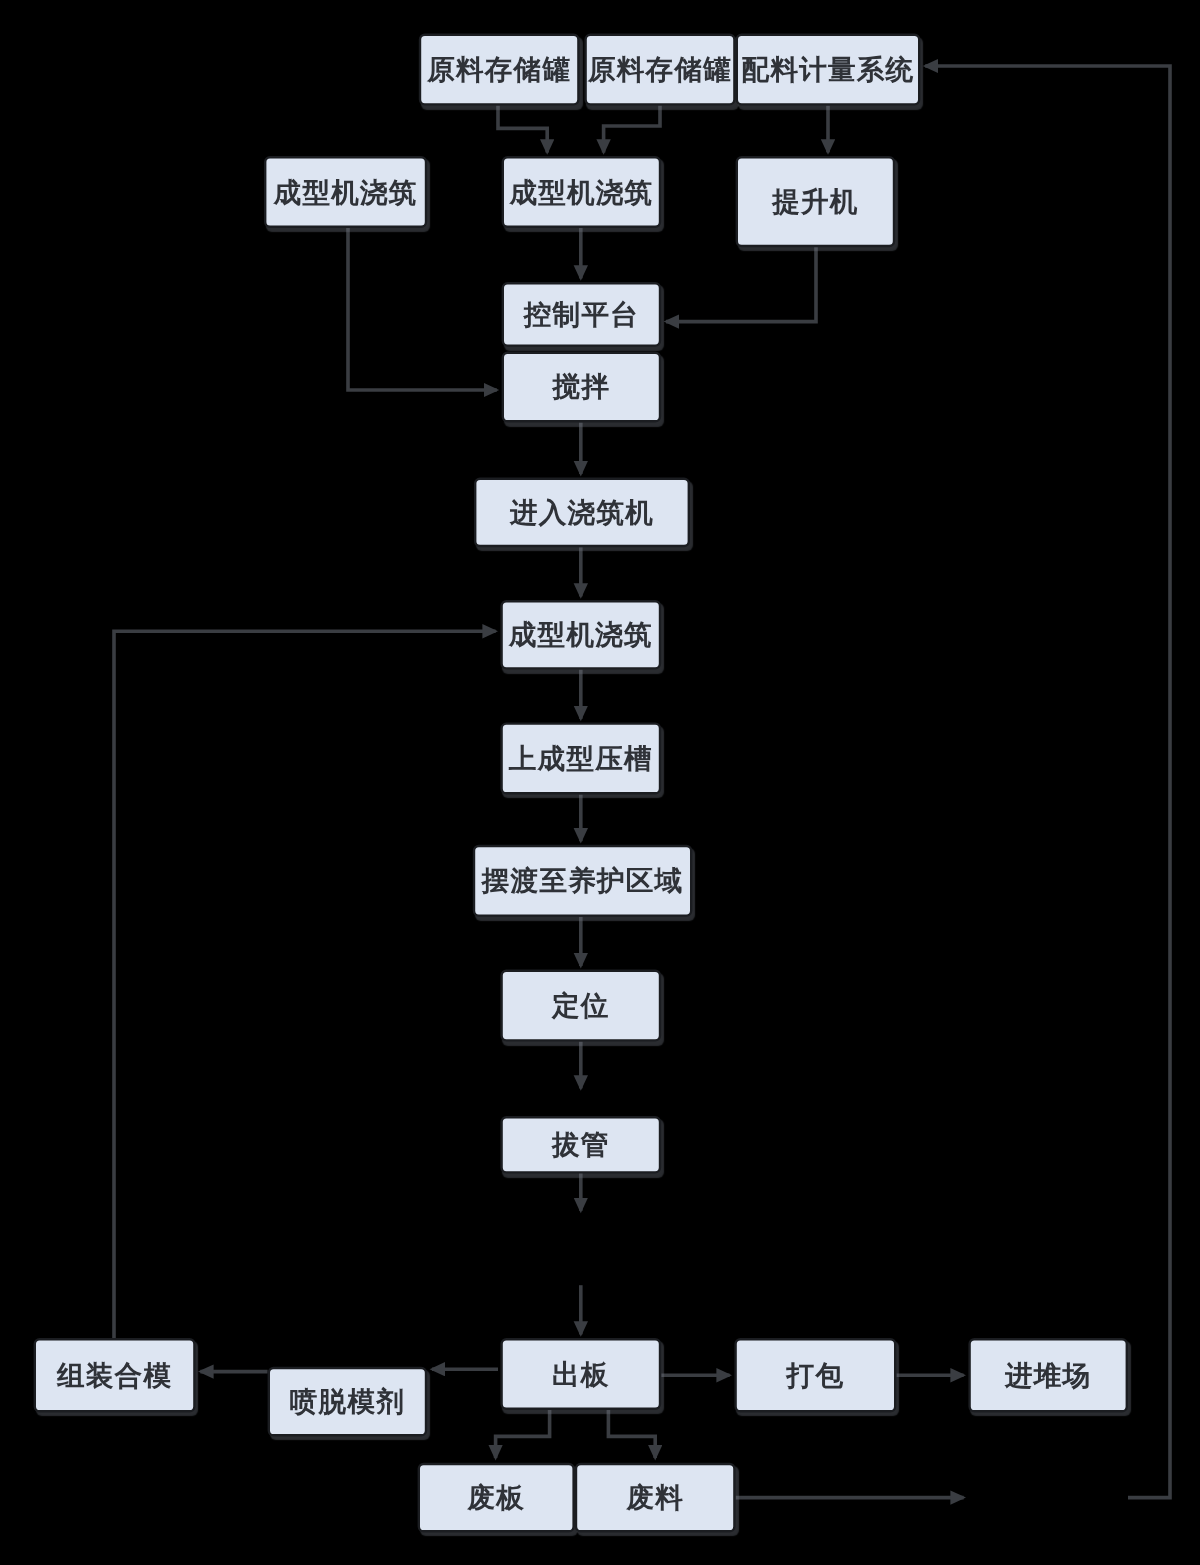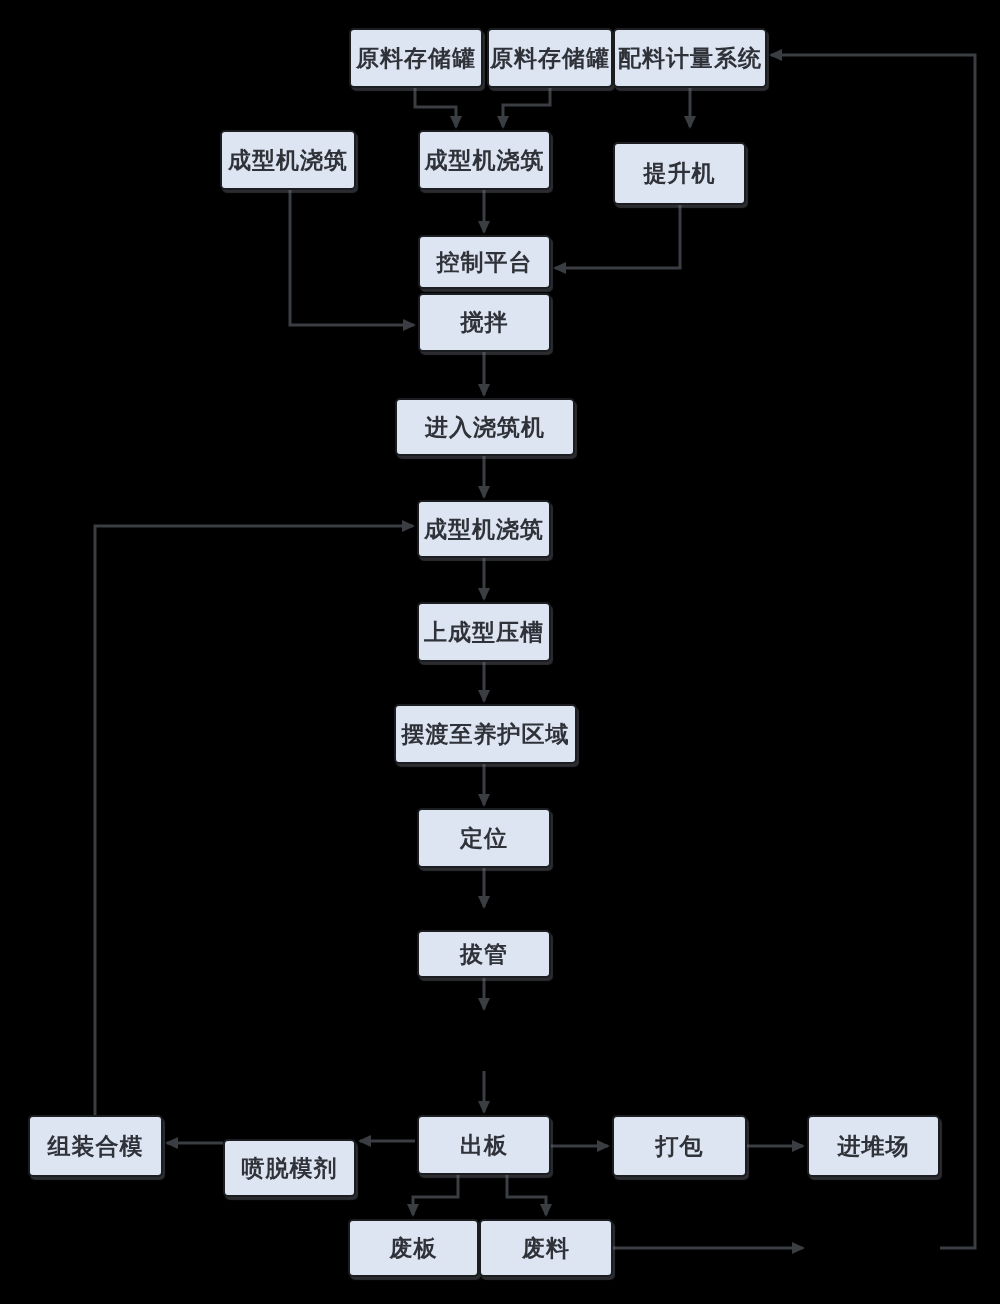--- a/index.html
+++ b/index.html
@@ -52,21 +52,21 @@
     <polyline class="edge" marker-end="url(#arw)" points="507,1175 507,1197 546,1197 546,1215"></polyline>
     <polyline class="edge" marker-end="url(#arw)" points="613,1248 803,1248"></polyline>
     <polyline class="edge" marker-end="url(#arw)" points="940,1248 975,1248 975,55 771,55"></polyline>
   </svg>
 
   <div class="node" style="left:349px;top:28px;width:134px;height:60px">原料存储罐</div>
   <div class="node" style="left:487px;top:28px;width:126px;height:60px">原料存储罐</div>
   <div class="node" style="left:613px;top:28px;width:154px;height:60px">配料计量系统</div>
   <div class="node" style="left:220px;top:130px;width:136px;height:60px">成型机浇筑</div>
   <div class="node" style="left:418px;top:130px;width:133px;height:60px">成型机浇筑</div>
-  <div class="node" style="left:613px;top:142px;width:133px;height:63px">提升机</div>
+  <div class="node" style="left:613px;top:130px;width:133px;height:76px">提升机</div>
   <div class="node" style="left:418px;top:235px;width:133px;height:54px">控制平台</div>
   <div class="node" style="left:418px;top:293px;width:133px;height:59px">搅拌</div>
   <div class="node" style="left:395px;top:398px;width:180px;height:58px">进入浇筑机</div>
   <div class="node" style="left:417px;top:500px;width:134px;height:58px">成型机浇筑</div>
   <div class="node" style="left:417px;top:602px;width:134px;height:60px">上成型压槽</div>
   <div class="node" style="left:394px;top:704px;width:183px;height:60px">摆渡至养护区域</div>
   <div class="node" style="left:417px;top:808px;width:134px;height:60px">定位</div>
   <div class="node" style="left:417px;top:930px;width:134px;height:48px">拔管</div>
   <div class="node" style="left:417px;top:1115px;width:134px;height:60px">出板</div>
   <div class="node" style="left:223px;top:1139px;width:133px;height:58px">喷脱模剂</div>

